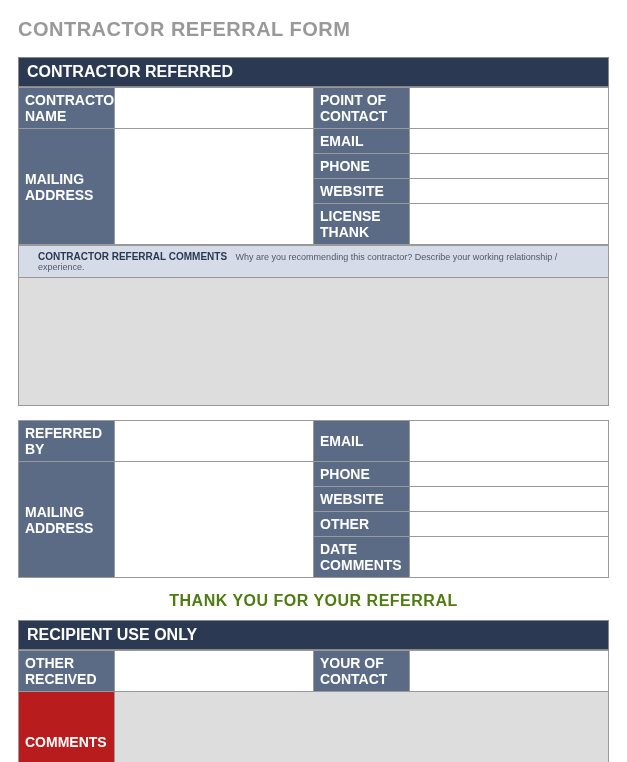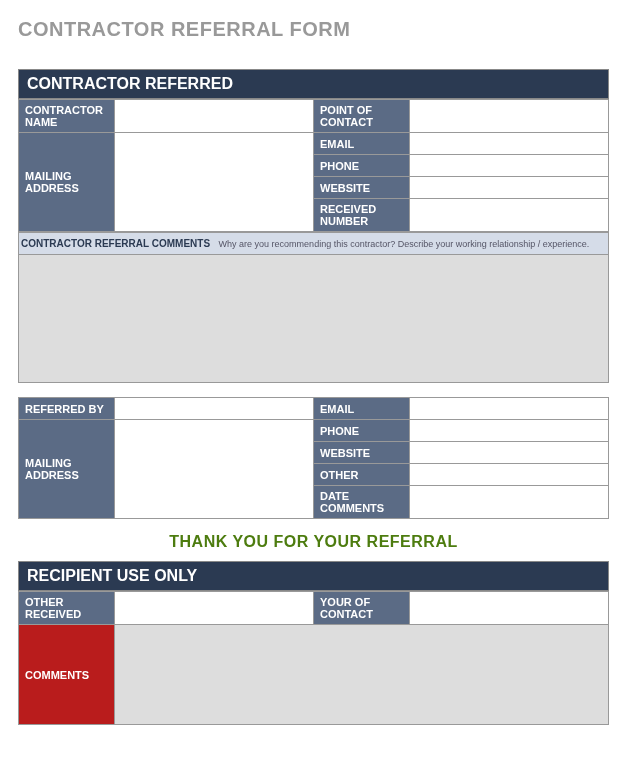--- a/index.html
+++ b/index.html
@@ -7,57 +7,57 @@
   font-family: Arial, sans-serif;
   background: #fff;
   padding: 18px;
   width: 627px;
 }
 .title {
   font-size: 20px;
   font-weight: bold;
   color: #999;
   letter-spacing: 0.5px;
-  margin-bottom: 28px;
+  margin-bottom: 16px;
 }
 .section {
   margin-bottom: 14px;
 }
 .section-header {
   background: #2b3a52;
   color: #fff;
   font-size: 16px;
   font-weight: bold;
   padding: 5px 8px;
   border: 1px solid #888;
 }
 table {
   width: 100%;
   border-collapse: collapse;
   table-layout: fixed;
 }
 td {
   border: 1px solid #999;
-  font-size: 11px;
+  font-size: 14px;
   padding: 4px 6px;
   vertical-align: middle;
   height: 22px;
 }
 .label-cell {
   background: #5b6b85;
   color: #fff;
   font-weight: bold;
 }
 .input-cell {
   background: #fff;
 }
 .comments-header {
   background: #d5dce8;
   border: 1px solid #999;
-  padding: 5px 2px;
+  padding: 5px 19px;
   font-size: 9px;
 }
 .comments-header-label {
   font-weight: bold;
   color: #2b3a52;
   font-size: 10px;
 }
 .comments-header-hint {
   color: #556;
   font-size: 9px;
@@ -111,21 +111,21 @@
     </tr>
     <tr>
       <td class="label-cell">PHONE</td>
       <td class="input-cell"></td>
     </tr>
     <tr>
       <td class="label-cell">WEBSITE</td>
       <td class="input-cell"></td>
     </tr>
     <tr>
-      <td class="label-cell">RECEIVED NUMBER</td>
+      <td class="label-cell">LICENSE THANK</td>
       <td class="input-cell"></td>
     </tr>
   </tbody>
     </table>
   <div class="comments-header">
     <span class="comments-header-label">CONTRACTOR REFERRAL COMMENTS</span>
     <span class="comments-header-hint">Why are you recommending this contractor? Describe your working relationship / experience.</span>
   </div>
   <div class="comments-area"></div>
 </div>

